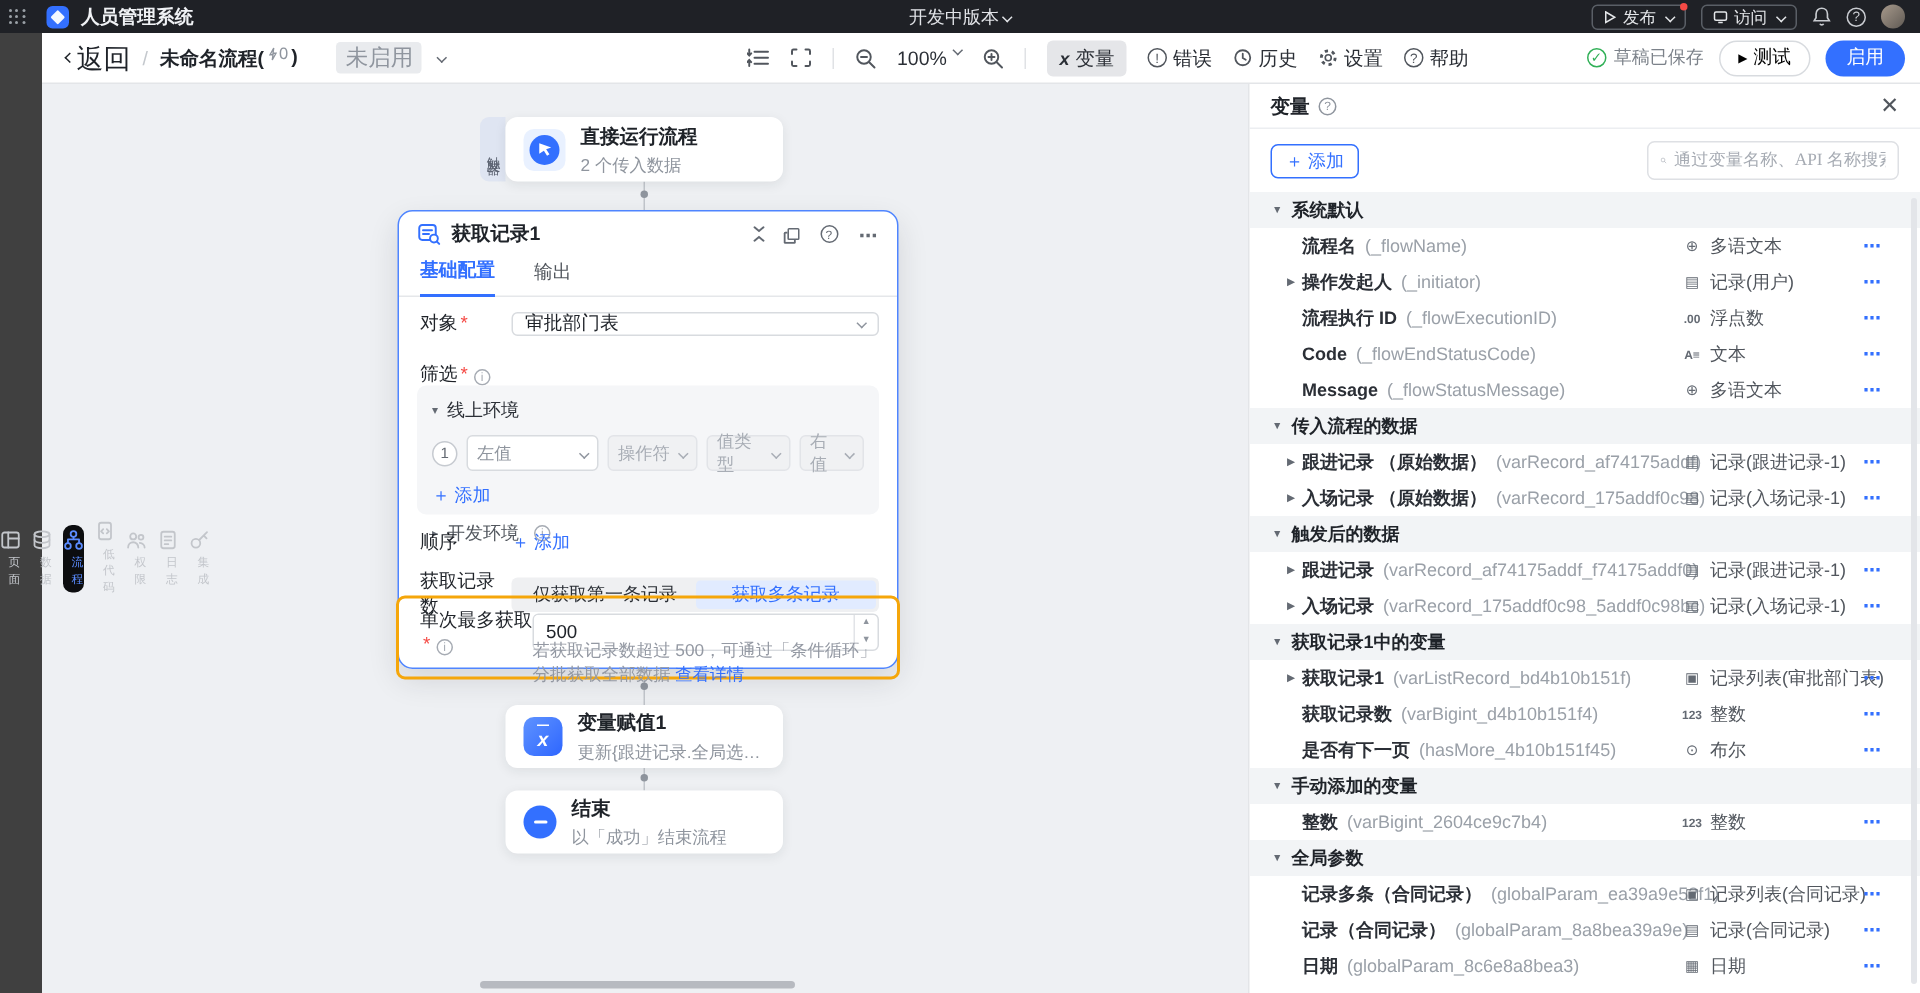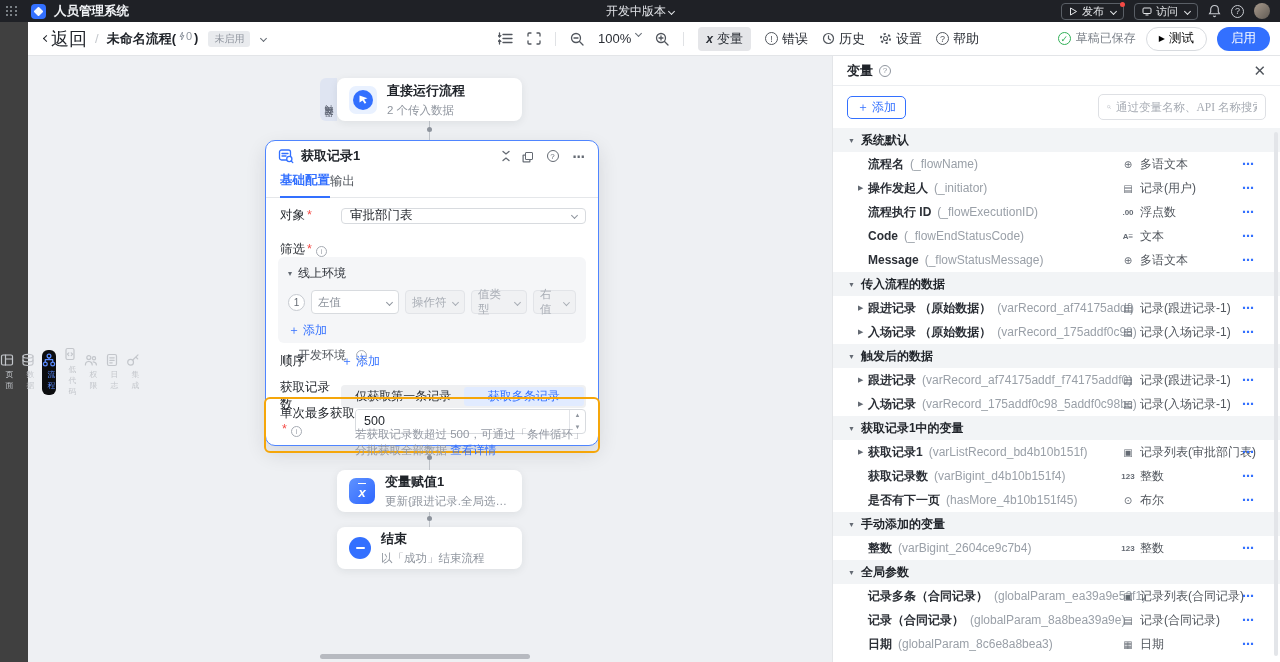--- a/index.html
+++ b/index.html
@@ -27,21 +27,21 @@
   .rail-item .rlabel{font-size:8.5px;margin-top:2px;transform:scale(.92);}
   .rail-item.active{background:#0c0d0f;color:#5b8cff;}
   .rail-gear{position:absolute;left:0;bottom:8px;width:28px;display:flex;justify-content:center;color:#c3c6cb;cursor:pointer;}
   
   .toolbar{position:absolute;left:28px;top:22px;width:1252px;height:34px;background:#fff;border-bottom:1px solid #e3e5e8;z-index:20;font-size:13px;color:#1f2329;}
   .tb-left{position:absolute;left:16px;top:0;height:33px;display:flex;align-items:center;gap:8px;}
   .tb-back{display:flex;align-items:center;cursor:pointer;font-size:18px;}
   .tb-slash{color:#c4c8cd;}
   .tb-flow{font-weight:700;display:flex;align-items:flex-start;gap:2px;}
   .tb-zap{color:#8f959e;font-weight:400;font-size:11px;display:flex;align-items:center;}
-  .badge{background:#e9ebee;color:#8f959e;font-size:10px;border-radius:3px;padding:1px 6px;margin-left:2px;}
+  .badge{background:#e9ebee;color:#8f959e;font-size:15px;border-radius:3px;padding:1px 6px;margin-left:18px;}
   .tb-center{position:absolute;left:470px;top:0;height:33px;display:flex;align-items:center;gap:14px;color:#2b2f36;}
   .vdiv{width:1px;height:14px;background:#e0e2e5;}
   .tb-ic{display:flex;align-items:center;cursor:pointer;color:#51565d;}
   .tb-ic svg{stroke:#51565d;fill:none;stroke-width:1.3;stroke-linecap:round;}
   .zoomtxt{display:flex;align-items:flex-start;gap:2px;cursor:pointer;}
   .tb-btn{display:flex;align-items:center;gap:4px;cursor:pointer;font-size:13px;color:#2b2f36;}
   .tb-btn .cic{width:13px;height:13px;border-radius:50%;border:1.2px solid #51565d;color:#51565d;font-size:9px;display:flex;align-items:center;justify-content:center;}
   .tb-btn.active{background:#e5e6e9;border-radius:4px;padding:3px 8px;}
   .varx{font-style:italic;font-weight:700;font-size:12px;}
   .tb-right{position:absolute;right:10px;top:0;height:33px;display:flex;align-items:center;gap:10px;}
@@ -66,21 +66,21 @@
   .icend i{width:9px;height:2.5px;border-radius:2px;background:#fff;}
   
   .card{position:absolute;left:237px;top:84px;width:334px;height:306px;background:#fff;border:1.5px solid #4f85ff;border-radius:10px;box-shadow:0 8px 20px rgba(31,35,41,.12);font-size:12.5px;color:#1f2329;}
   .card-h{height:30px;display:flex;align-items:center;padding:0 12px;gap:7px;}
   .card-h .ctit{font-weight:700;font-size:13px;flex:1;}
   .card-hic{display:flex;align-items:center;gap:14px;color:#646a73;}
   .card-hic>span{cursor:pointer;display:flex;align-items:center;}
   .cpy{width:8px;height:8px;border:1.2px solid #646a73;border-radius:1px;box-shadow:-2.5px 2.5px 0 -1.2px #fff,-2.5px 2.5px 0 0 #646a73;}
   .qm{width:12px;height:12px;border-radius:50%;border:1.2px solid #646a73;font-size:8px;display:flex;align-items:center;justify-content:center;}
   .dots3{letter-spacing:1px;font-weight:700;}
-  .tabs{display:flex;padding:0 14px;height:27px;align-items:flex-end;border-bottom:1px solid #e5e7ea;}
+  .tabs{display:flex;gap:26px;padding:0 14px;height:27px;align-items:flex-end;border-bottom:1px solid #e5e7ea;}
   .tab{padding-bottom:7px;cursor:pointer;color:#51565d;font-size:12.5px;}
   .tab.on{color:#3370ff;font-weight:700;border-bottom:2px solid #3370ff;margin-bottom:-1px;}
   .frow{position:absolute;left:14px;right:12px;display:flex;align-items:center;}
   .flabel{width:61px;flex:none;font-size:12.5px;color:#1f2329;}
   .req{color:#f54a45;margin-left:2px;}
   .info{display:inline-flex;width:11px;height:11px;border-radius:50%;border:1px solid #a6abb3;color:#a6abb3;font-size:8px;align-items:center;justify-content:center;margin-left:4px;vertical-align:-1px;}
   .sel{height:16px;border:1px solid #d8dbdf;border-radius:4px;background:#fff;display:flex;align-items:center;padding:0 8px;justify-content:space-between;cursor:pointer;font-size:12.5px;color:#1f2329;}
   .sel .chev{color:#8f959e;}
   .graybox{position:absolute;left:12px;right:12px;background:#f5f6f8;border-radius:6px;padding:8px 10px;}
   .gb-row{display:flex;align-items:center;gap:6px;font-size:12px;color:#2b2f36;}

